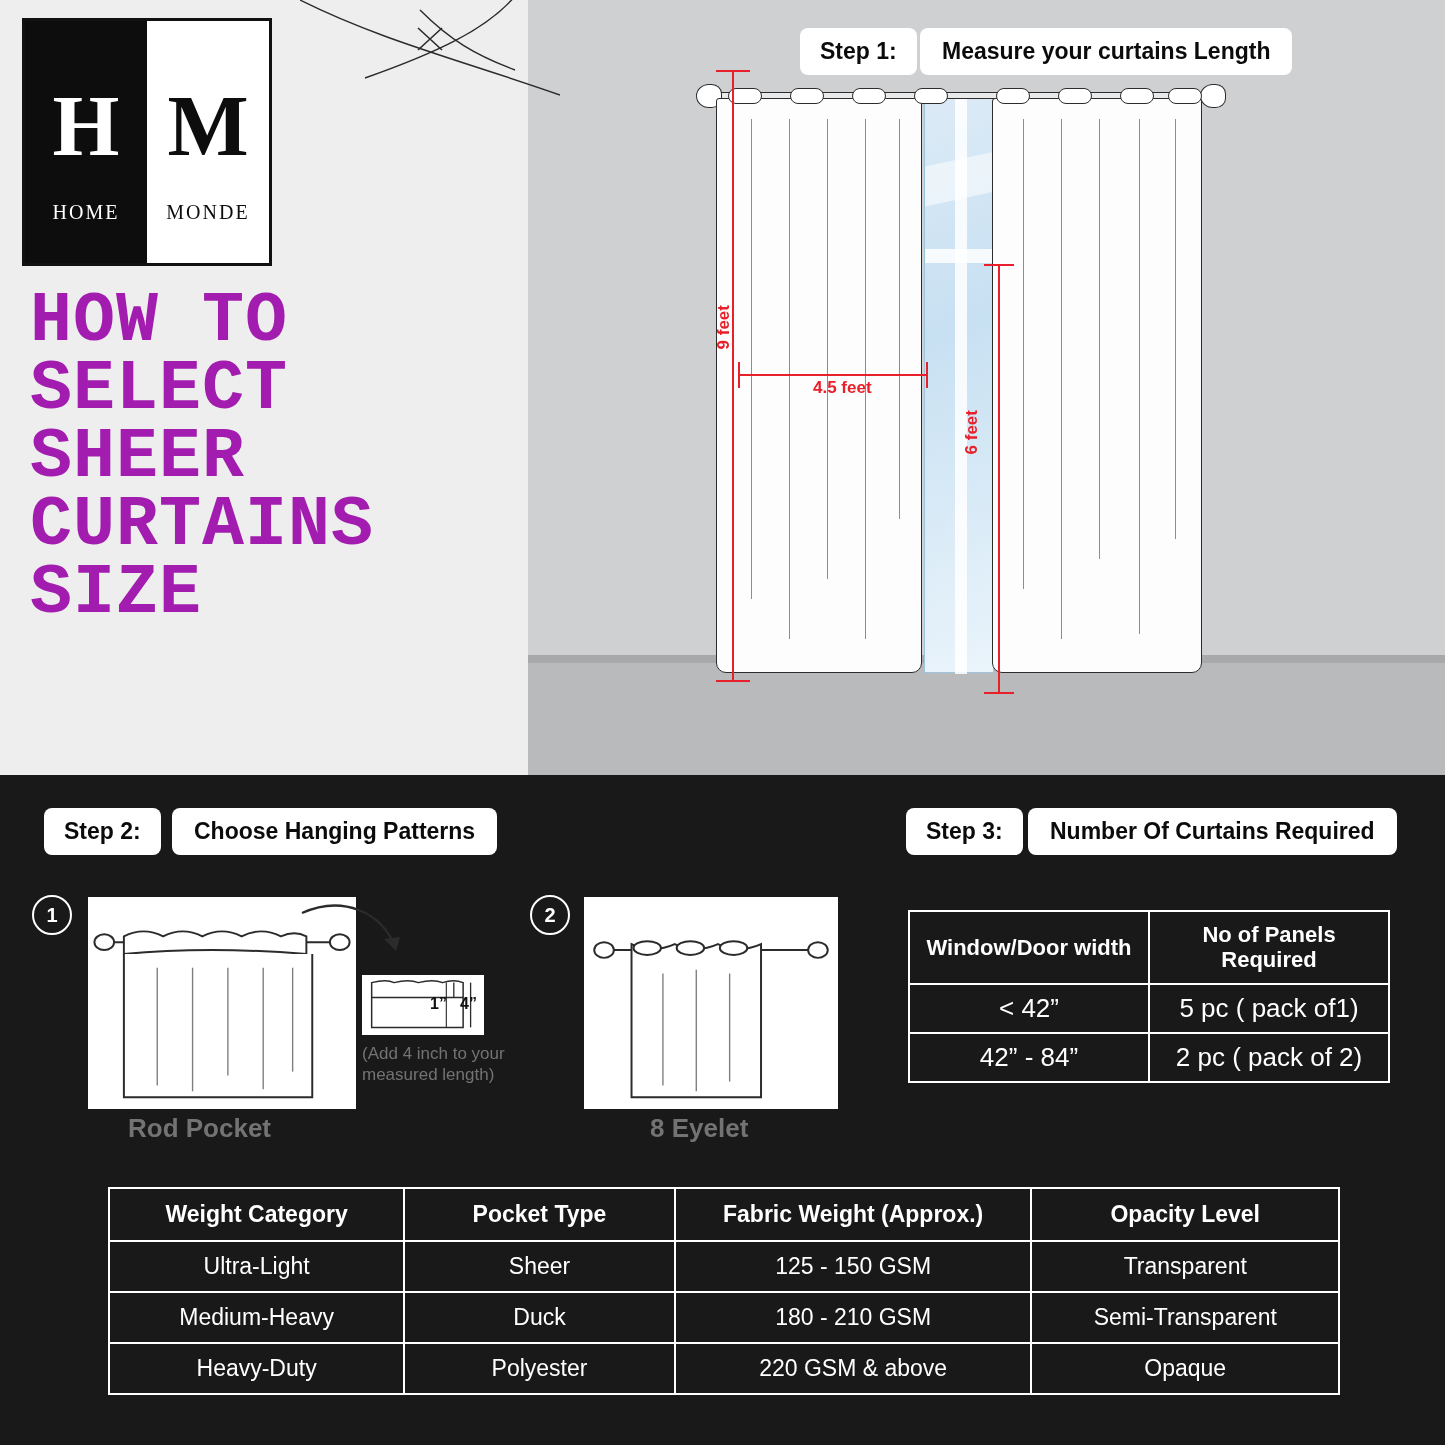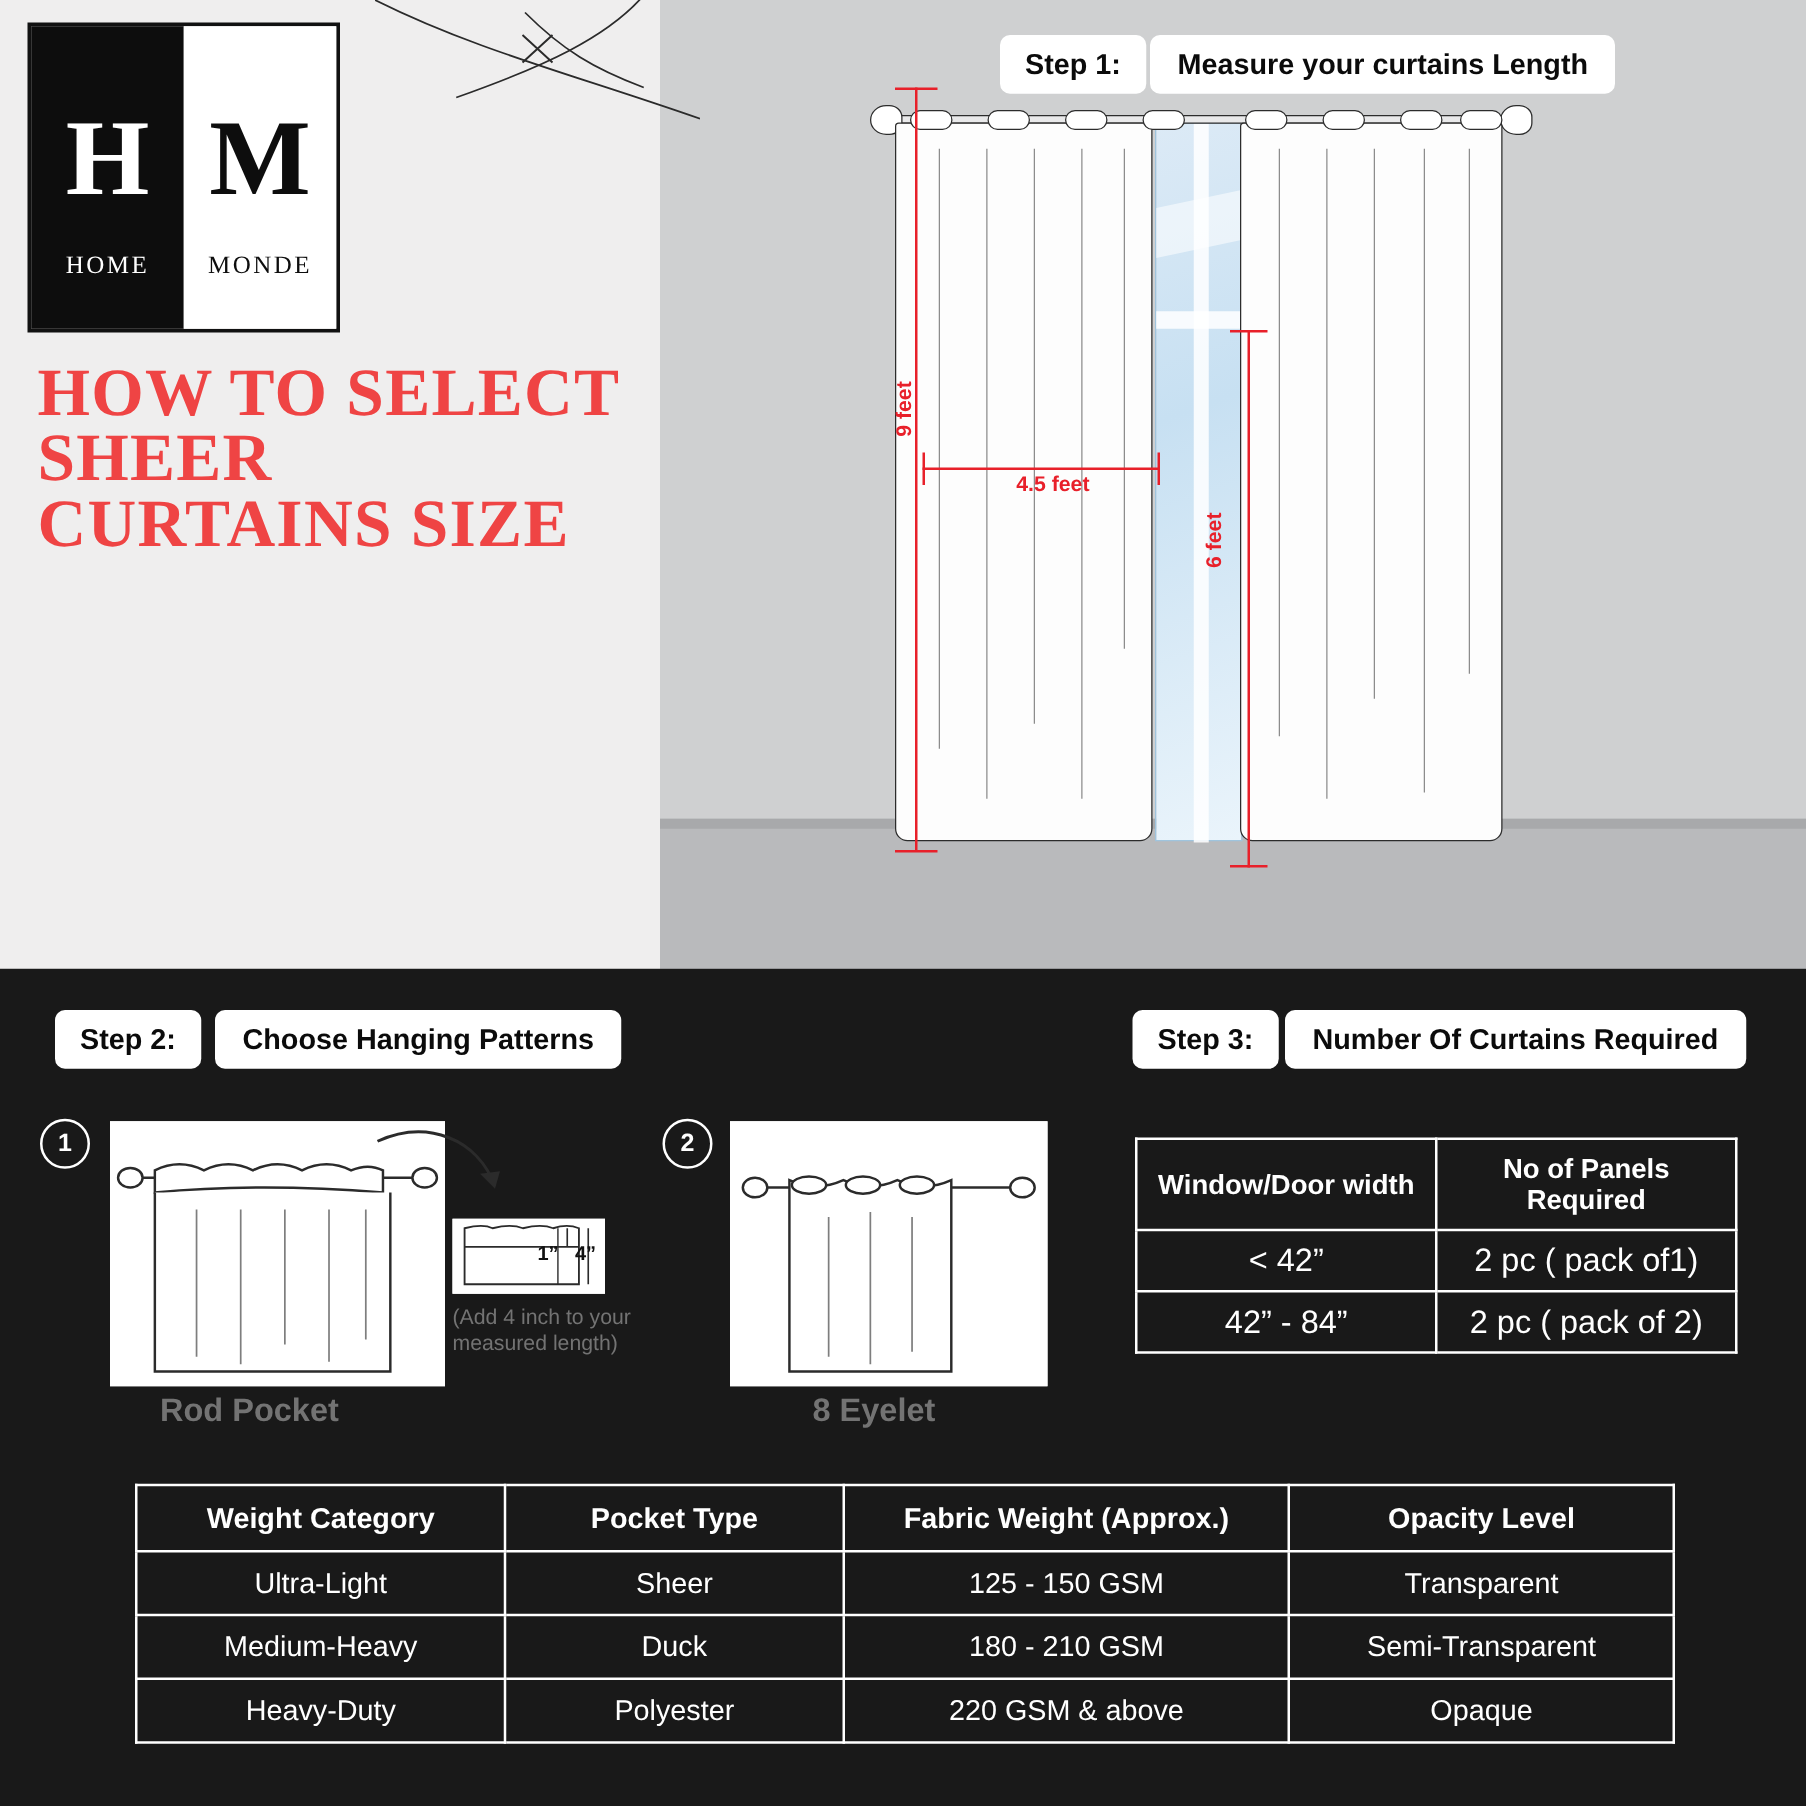--- a/index.html
+++ b/index.html
@@ -19,22 +19,22 @@
 
   
   .logo { position:absolute; left:22px; top:18px; width:250px; height:248px; border:3px solid #111; display:flex; }
   .logo-half { width:50%; height:100%; display:flex; flex-direction:column; align-items:center; justify-content:center; }
   .logo-left { background:#0d0d0d; color:#fff; }
   .logo-right { background:#fff; color:#0d0d0d; }
   .logo-letter { font-family:"Liberation Serif", serif; font-size:86px; font-weight:700; line-height:0.9; margin-top:28px; }
   .logo-word { font-family:"Liberation Serif", serif; font-size:20px; letter-spacing:2px; margin-top:36px;text-align:center; }
 
   .headline { position:absolute; left:30px; top:288px; width:470px;
-    font-family:Liberation Serif, serif; font-weight:700; font-size:54px; line-height:0.97;
-    letter-spacing:1px; color:#ef4444; }
+    font-family:Liberation Mono, monospace; font-weight:700; font-size:70px; line-height:0.97;
+    letter-spacing:1px; color:#a21caf; }
 
   
   .chip { background:#fff; color:#0b0b0b; font-weight:700; border-radius:8px;
     display:inline-flex; align-items:center; justify-content:center; }
   .step1-num { position:absolute; left:800px; top:28px; padding:10px 20px; font-size:23px; }
   .step1-txt { position:absolute; left:920px; top:28px; padding:10px 22px; font-size:23px; }
 
   
   .scene { position:absolute; left:528px; top:0; width:917px; height:775px; }
   .floor { position:absolute; left:0; top:655px; width:917px; height:120px; background:#b9babc; }
@@ -236,21 +236,21 @@
     <div class="panel-cap" style="left:650px;top:338px">8 Eyelet</div>
 
     <table class="tbl" id="panelsTable">
       <tbody>
           <tr>
         <th style="width:50%">Window/Door width</th>
         <th style="width:50%">No of Panels Required</th>
       </tr>
       <tr>
         <td>&lt; 42”</td>
-        <td>2 pc ( pack of1)</td>
+        <td>5 pc ( pack of1)</td>
       </tr>
       <tr>
         <td>42” - 84”</td>
         <td>2 pc ( pack of 2)</td>
       </tr>
     </tbody>
       </table>
 
     <table class="tbl" id="weightTable">
       <tbody>

